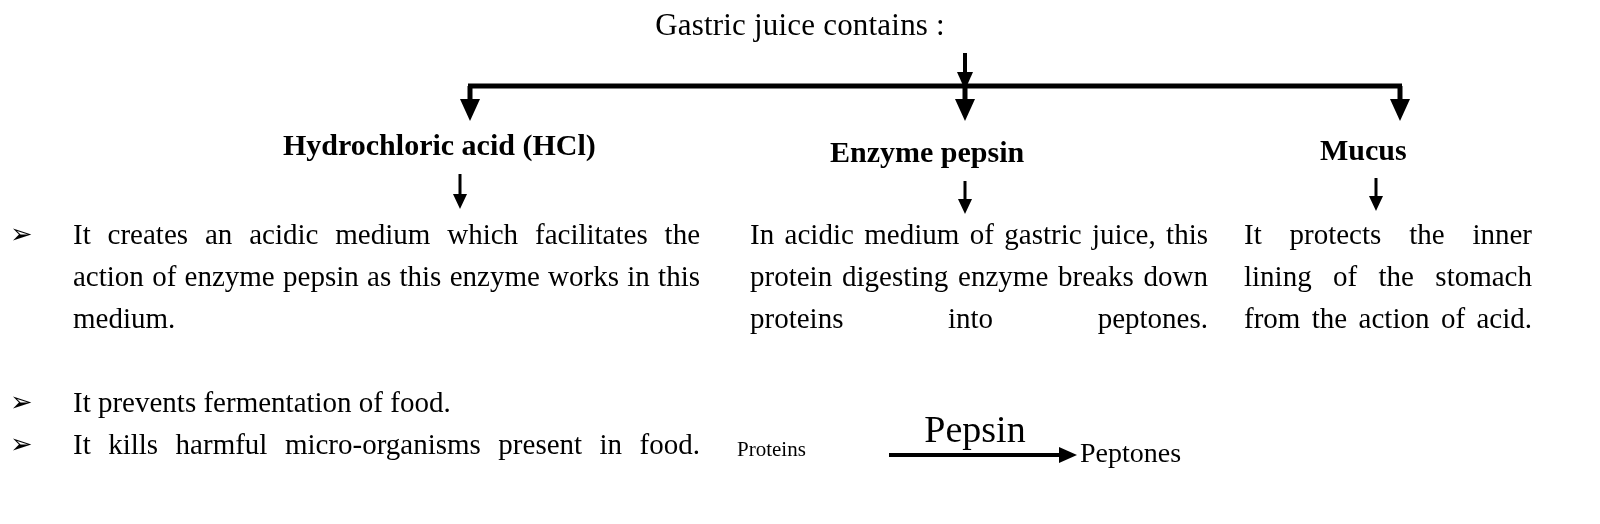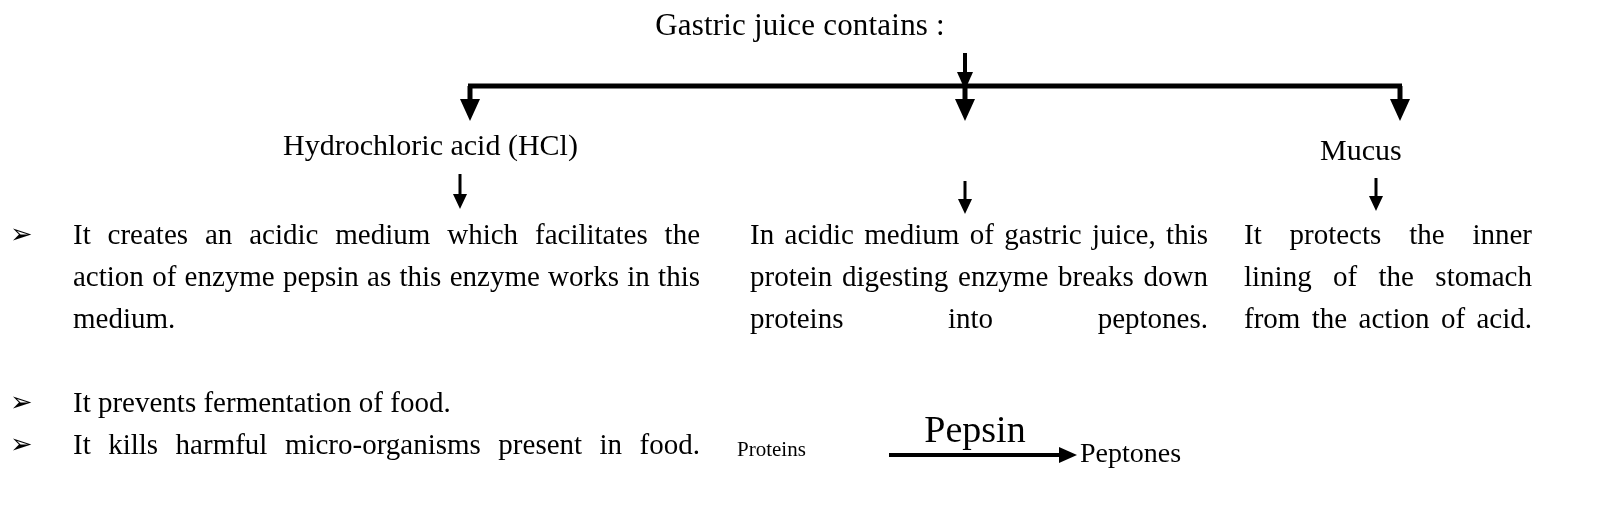--- a/index.html
+++ b/index.html
@@ -44,21 +44,21 @@
     top: 0;
     width: 1600px;
     height: 524px;
     pointer-events: none;
   }
 
   
   .col-heading {
     position: absolute;
     font-size: 30px;
-    font-weight: normal;
+    font-weight: bold;
     white-space: nowrap;
     line-height: 1.1;
   }
   #heading-hcl  { left: 283px; top: 128px; }
   #heading-pepsin { left: 830px; top: 135px; }
   #heading-mucus  { left: 1320px; top: 133px; }
 
   
   .col-body {
     position: absolute;
@@ -180,20 +180,21 @@
 
     <line x1="965" y1="181" x2="965" y2="203" stroke="#000" stroke-width="3"></line>
     <polygon points="965,214 958,199 972,199" fill="#000"></polygon>
 
     <line x1="1376" y1="178" x2="1376" y2="200" stroke="#000" stroke-width="3"></line>
     <polygon points="1376,211 1369,196 1383,196" fill="#000"></polygon>
   </svg>
 
   <div class="col-heading" id="heading-hcl">Hydrochloric acid (HCl)</div>
 
+  <div class="col-heading" id="heading-pepsin">Enzyme pepsin</div>
 
   <div class="col-heading" id="heading-mucus">Mucus</div>
 
   <div class="col-body" id="col-left">
     <ul>
       <li>
         <span class="bullet-mark">➢</span>
         <span class="bullet-text justify-block">It creates an acidic medium which facilitates the action of enzyme pepsin as this enzyme works in this medium.</span>
       </li>
       <li>

